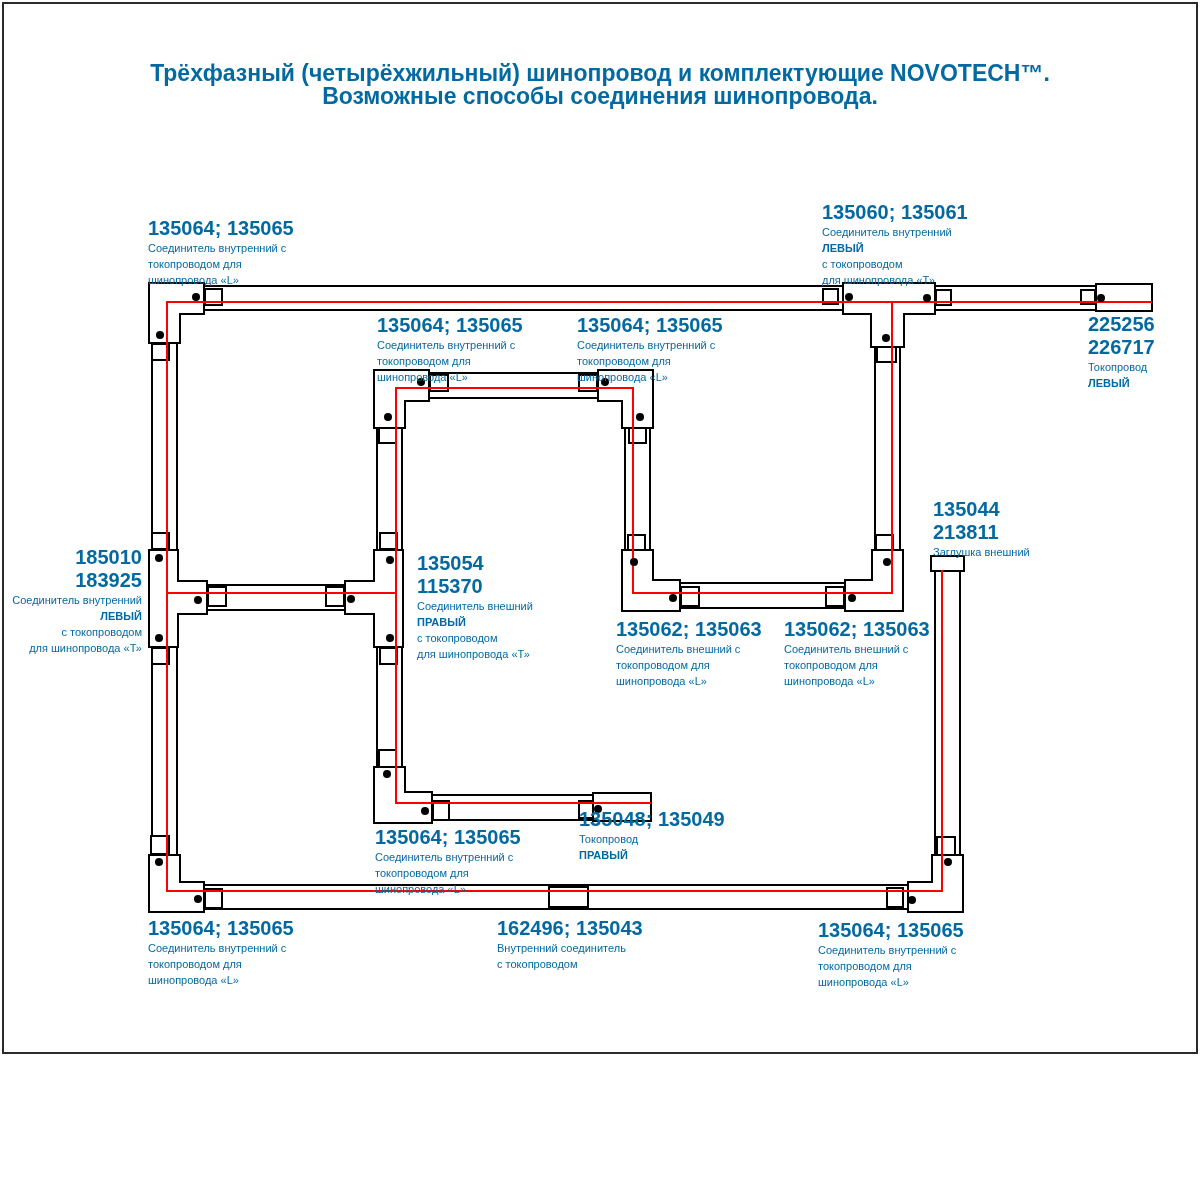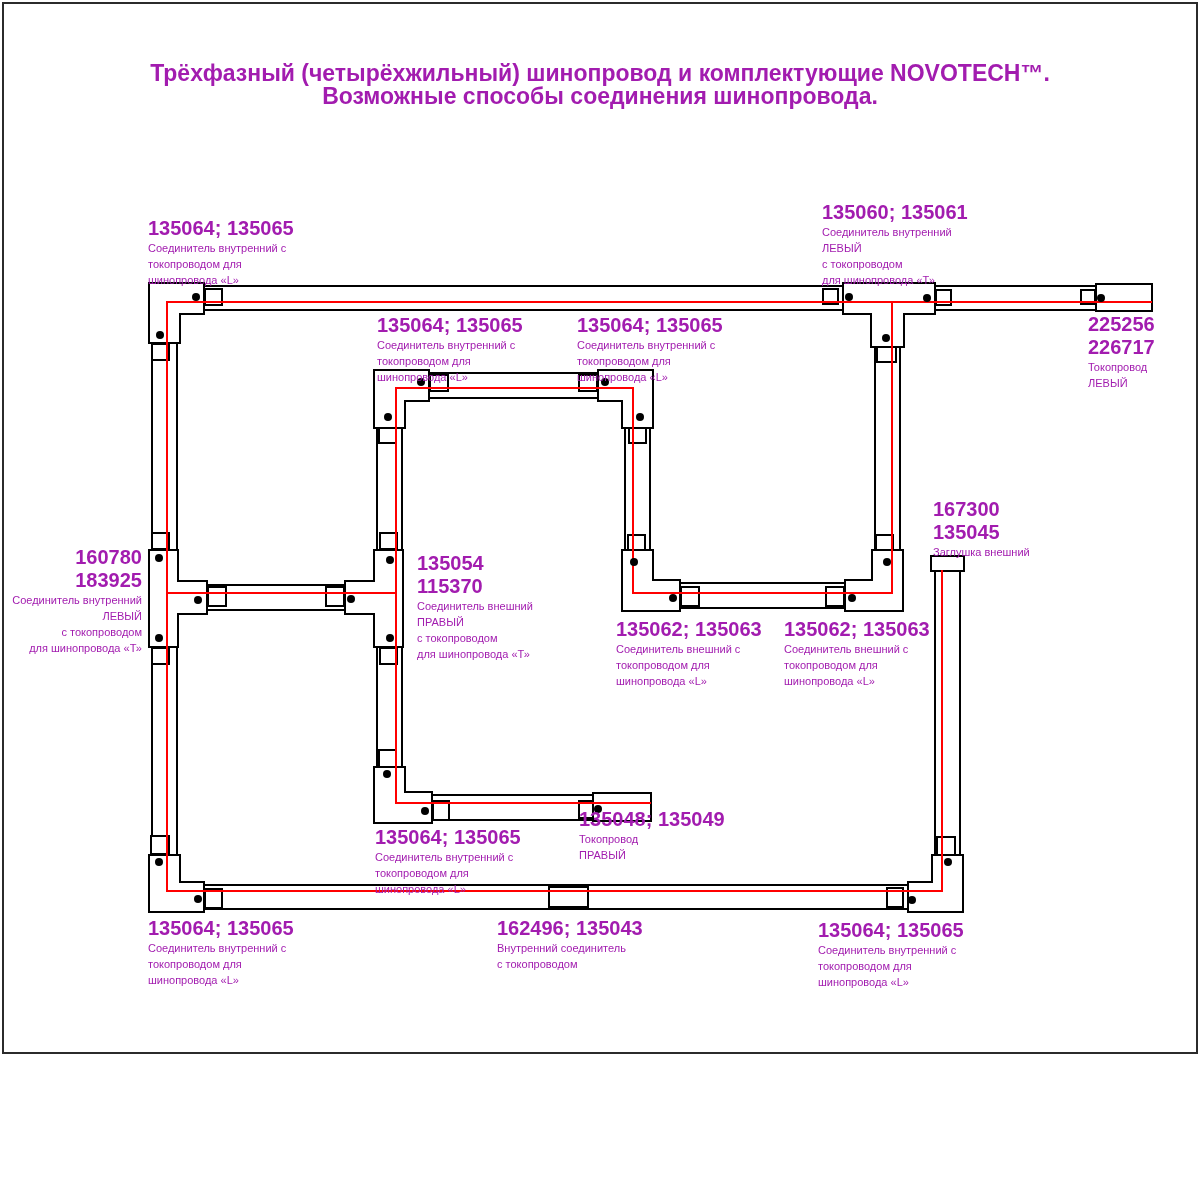--- a/index.html
+++ b/index.html
@@ -1,28 +1,28 @@
 <!DOCTYPE html>
 <html><head>
 <meta charset="utf-8">
 <style>
   html,body{margin:0;padding:0;background:#fff;}
   .page{
     position:relative;width:1200px;height:1056px;background:#fff;
-    font-family:"Liberation Sans", sans-serif;color:#a21caf;overflow:hidden;
+    font-family:"Liberation Sans", sans-serif;color:#0369a1;overflow:hidden;
   }
   .frame{position:absolute;inset:2px;border:2px solid #2b2b2b;pointer-events:none;}
   .title{position:absolute;left:0;top:62px;width:1200px;text-align:center;}
   .title .t1,.title .t2{font-size:23px;font-weight:bold;line-height:1.0;}
   .title .t2{text-align:center;}
   svg{position:absolute;left:0;top:0;}
   .lbl{position:absolute;white-space:nowrap;}
   .lbl .num{font-size:20px;font-weight:bold;line-height:23px;letter-spacing:0px;}
   .lbl .d{font-size:11px;line-height:16px;}
-  .lbl .d.b{font-weight:normal;}
+  .lbl .d.b{font-weight:bold;}
   .lbl.right{text-align:right;}
 </style>
 </head>
 <body>
 
 <div class="page">
 
   <div class="title">
     <div class="t1">Трёхфазный (четырёхжильный) шинопровод и комплектующие NOVOTECH™.</div>
     <div class="t2">Возможные способы соединения шинопровода.</div>
@@ -159,21 +159,21 @@
   </div>
 
   <div class="lbl" style="left:577px;top:314px">
     <div class="num">135064; 135065</div>
     <div class="d">Соединитель внутренний с</div>
     <div class="d">токопроводом для</div>
     <div class="d">шинопровода «L»</div>
   </div>
 
   <div class="lbl right" style="left:6px;top:546px;width:136px">
-    <div class="num">160780</div>
+    <div class="num">185010</div>
     <div class="num">183925</div>
     <div class="d">Соединитель внутренний</div>
     <div class="d b">ЛЕВЫЙ</div>
     <div class="d">с токопроводом</div>
     <div class="d">для шинопровода «Т»</div>
   </div>
 
   <div class="lbl" style="left:417px;top:552px">
     <div class="num">135054</div>
     <div class="num">115370</div>
@@ -191,22 +191,22 @@
   </div>
 
   <div class="lbl" style="left:784px;top:618px">
     <div class="num">135062; 135063</div>
     <div class="d">Соединитель внешний с</div>
     <div class="d">токопроводом для</div>
     <div class="d">шинопровода «L»</div>
   </div>
 
   <div class="lbl" style="left:933px;top:498px">
-    <div class="num">167300</div>
-    <div class="num">135045</div>
+    <div class="num">135044</div>
+    <div class="num">213811</div>
     <div class="d">Заглушка внешний</div>
   </div>
 
   <div class="lbl" style="left:375px;top:826px">
     <div class="num">135064; 135065</div>
     <div class="d">Соединитель внутренний с</div>
     <div class="d">токопроводом для</div>
     <div class="d">шинопровода «L»</div>
   </div>
 

